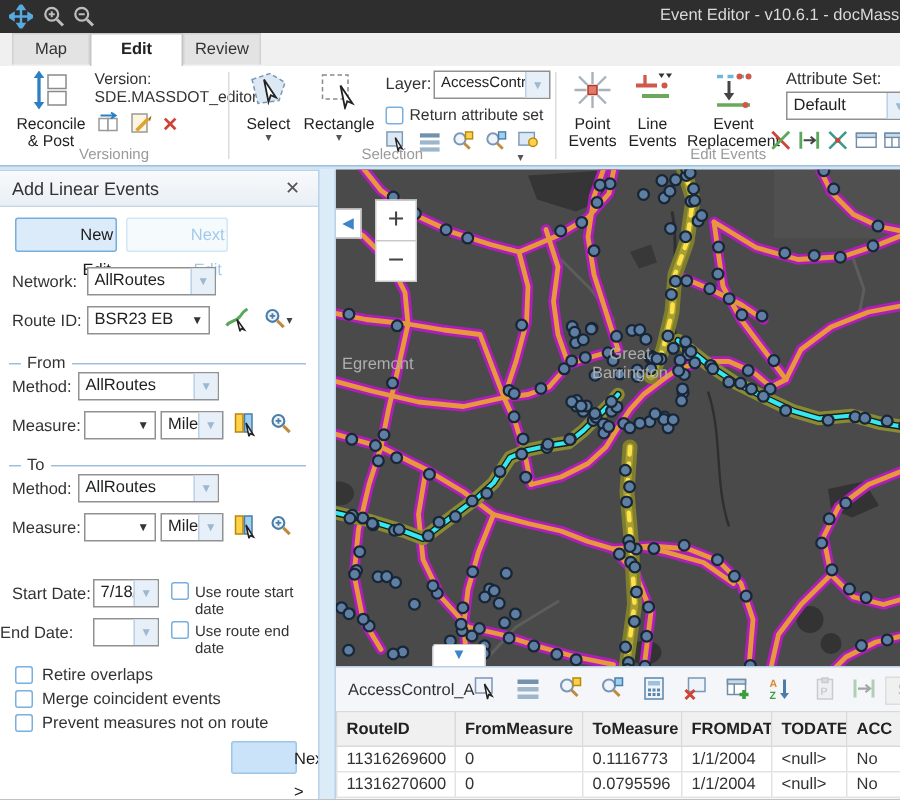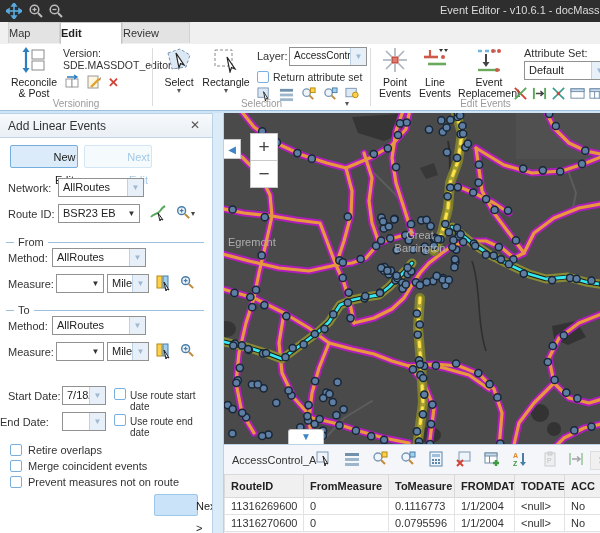--- a/index.html
+++ b/index.html
@@ -6,21 +6,21 @@
   #app{position:relative;width:600px;height:533px;background:#fff;overflow:hidden;
        font-family:"Liberation Sans",sans-serif;font-size:11px;color:#333;}
   .abs{position:absolute;}
   
   .titlebar{left:0;top:0;width:600px;height:22px;background:#2e2e2e;}
   .titlebar .ticon{position:absolute;top:3px;width:16px;height:16px;cursor:pointer;}
   .title-text{position:absolute;top:4px;left:440px;width:300px;white-space:nowrap;
               color:#dadada;font-size:11px;}
   
   .tabstrip{left:0;top:22px;width:600px;height:22px;background:#f0f0f0;border-bottom:1px solid #ffffff;}
-  .tab{position:absolute;top:0;height:21px;line-height:21px;color:#333;
+  .tab{position:absolute;top:0;height:21px;line-height:21px;text-align:center;color:#333;
        background:#e3e3e3;border:1px solid #d2d2d2;border-bottom:none;box-sizing:border-box;cursor:pointer;}
   .tab.active{background:#fff;border-color:#c6c6c6;height:22px;font-weight:bold;color:#222;}
   
   .ribbon{left:0;top:44px;width:600px;height:66px;background:#fff;}
   .rsep{position:absolute;top:4px;width:1px;height:58px;background:#dcdcdc;}
   .grouplabel{position:absolute;bottom:1px;width:100%;text-align:center;color:#9a9a9a;font-size:10px;}
   .bigbtn{position:absolute;top:2px;text-align:center;cursor:pointer;border:1px solid transparent;border-radius:2px;}
   .bigbtn .blabel{font-size:10.5px;color:#222;line-height:11px;margin-top:2px;}
   .caret::after{content:"▾";font-size:8px;color:#555;line-height:6px;display:block;}
   .smicon{position:absolute;width:16px;height:16px;cursor:pointer;}
@@ -95,21 +95,21 @@
         <line x1="10" y1="10" x2="14" y2="14" stroke="#bdbdbd" stroke-width="2"></line>
         <line x1="4.5" y1="6.5" x2="8.5" y2="6.5" stroke="#bdbdbd" stroke-width="1.3"></line>
       </svg>
     </span>
     <span class="title-text">Event Editor - v10.6.1 - docMassDOTM</span>
   </div>
 
   <div class="abs tabstrip">
     <div class="tab" style="left:8px;width:52px">Map</div>
     <div class="tab active" style="left:60px;width:62px">Edit</div>
-    <div class="tab" style="left:122px;width:68px">Review</div>
+    <div class="tab" style="left:122px;width:52px">Review</div>
   </div>
 
   <div class="abs ribbon">
 
     <div class="abs" style="left:0;top:0;width:152px;height:66px">
       <div class="bigbtn" style="left:6px;width:54px">
         <svg width="26" height="26" viewBox="0 0 26 26">
           <rect x="11" y="3" width="12" height="9" fill="#fff" stroke="#8a8a8a"></rect>
           <rect x="11" y="14" width="12" height="9" fill="#fff" stroke="#8a8a8a"></rect>
           <line x1="5" y1="4" x2="5" y2="22" stroke="#2d7fc4" stroke-width="2.2"></line>

